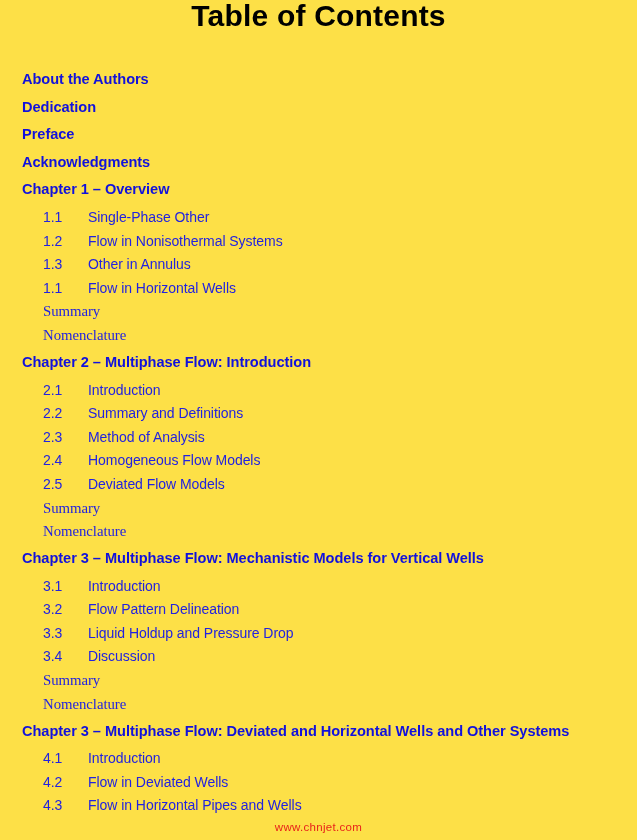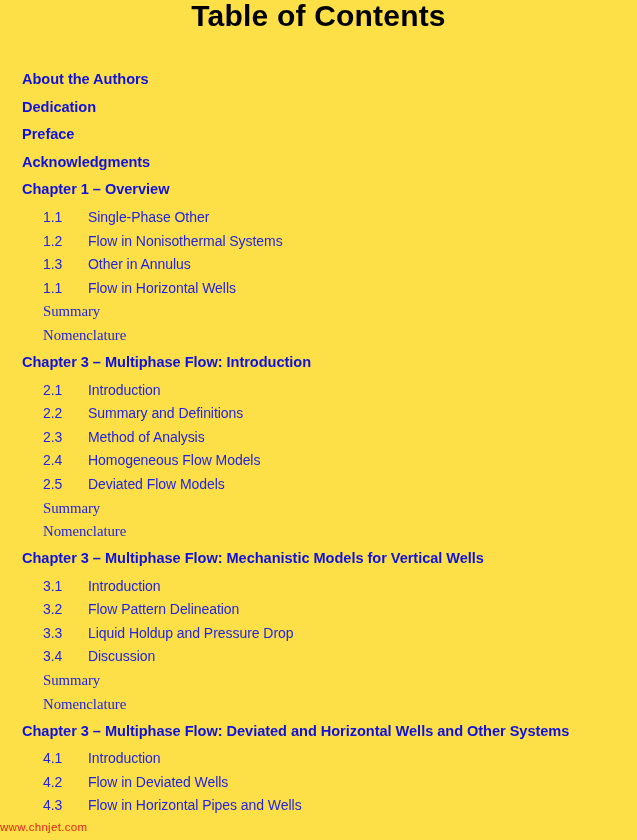--- a/index.html
+++ b/index.html
@@ -108,20 +108,21 @@
   .front-matter .entry-major {
     margin-bottom: 9.6px;
   }
 
   
   .watermark {
     position: absolute;
     left: 0;
     top: 820px;
     width: 637px;
+    text-align: center;
     font-family: "Liberation Sans", sans-serif;
     font-size: 11.5px;
     line-height: 14px;
     color: #e8231a;
     letter-spacing: 0.3px;
     white-space: nowrap;
   }
 </style>
 </head>
 <body>
@@ -157,21 +158,21 @@
       <div class="entry-sub">
         <span class="sub-num">1.1</span>
         <span class="sub-label">Flow in Horizontal Wells</span>
       </div>
 
       <div class="entry-plain">Summary</div>
       <div class="entry-plain">Nomenclature</div>
     </div>
 
     <div class="chapter-group">
-      <div class="entry-major entry-chapter">Chapter 3 – Multiphase Flow: Introduction</div>
+      <div class="entry-major entry-chapter">Chapter 2 – Multiphase Flow: Introduction</div>
 
       <div class="entry-sub">
         <span class="sub-num">2.1</span>
         <span class="sub-label">Introduction</span>
       </div>
       <div class="entry-sub">
         <span class="sub-num">2.2</span>
         <span class="sub-label">Summary and Definitions</span>
       </div>
       <div class="entry-sub">

